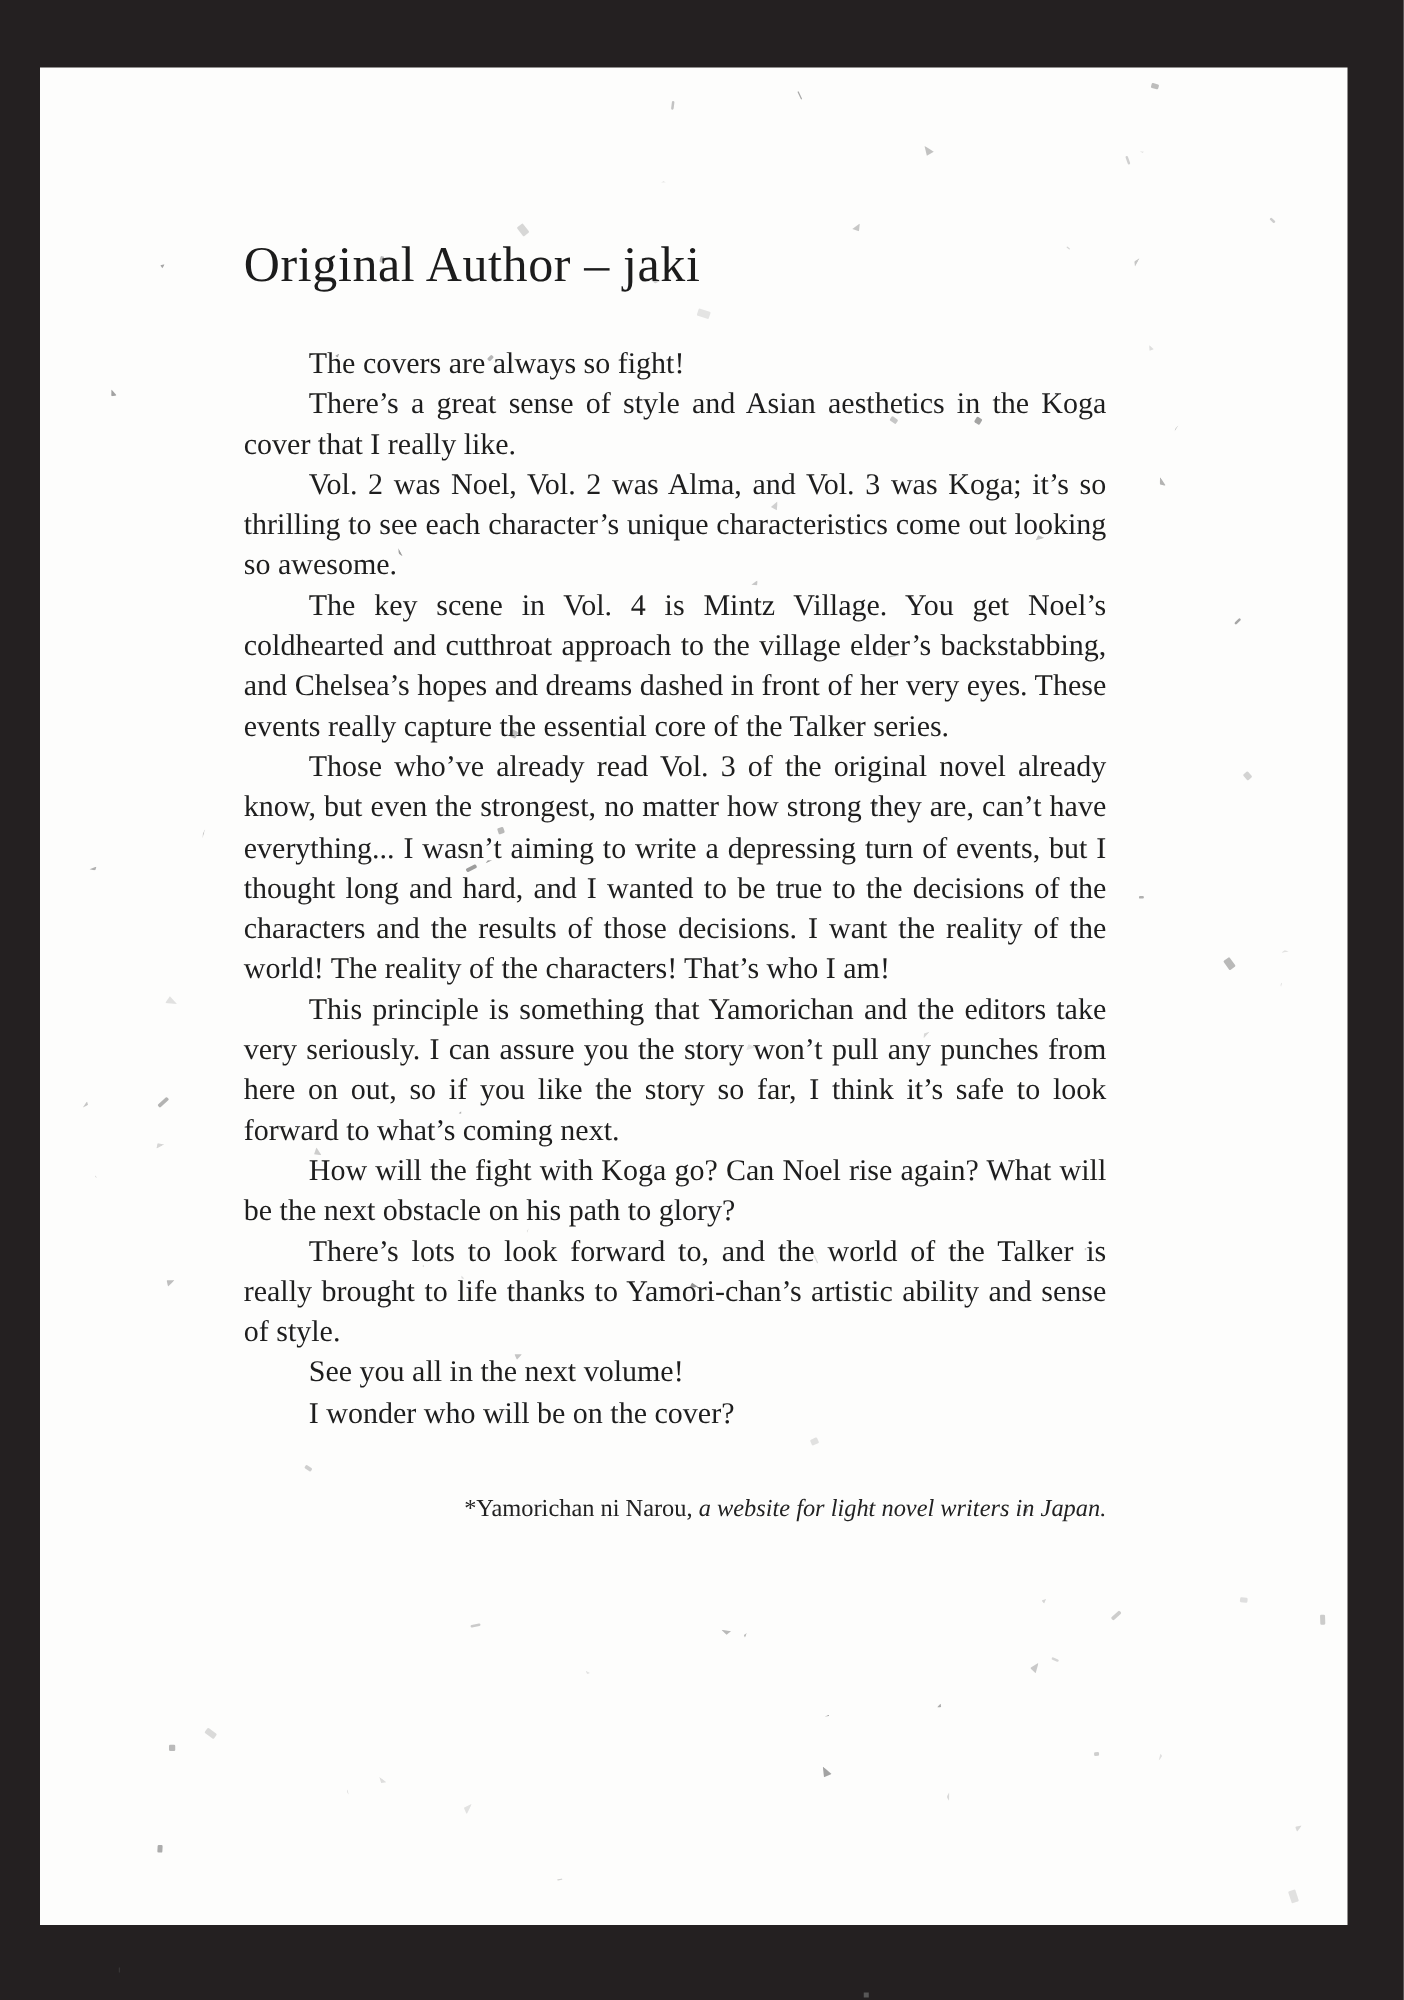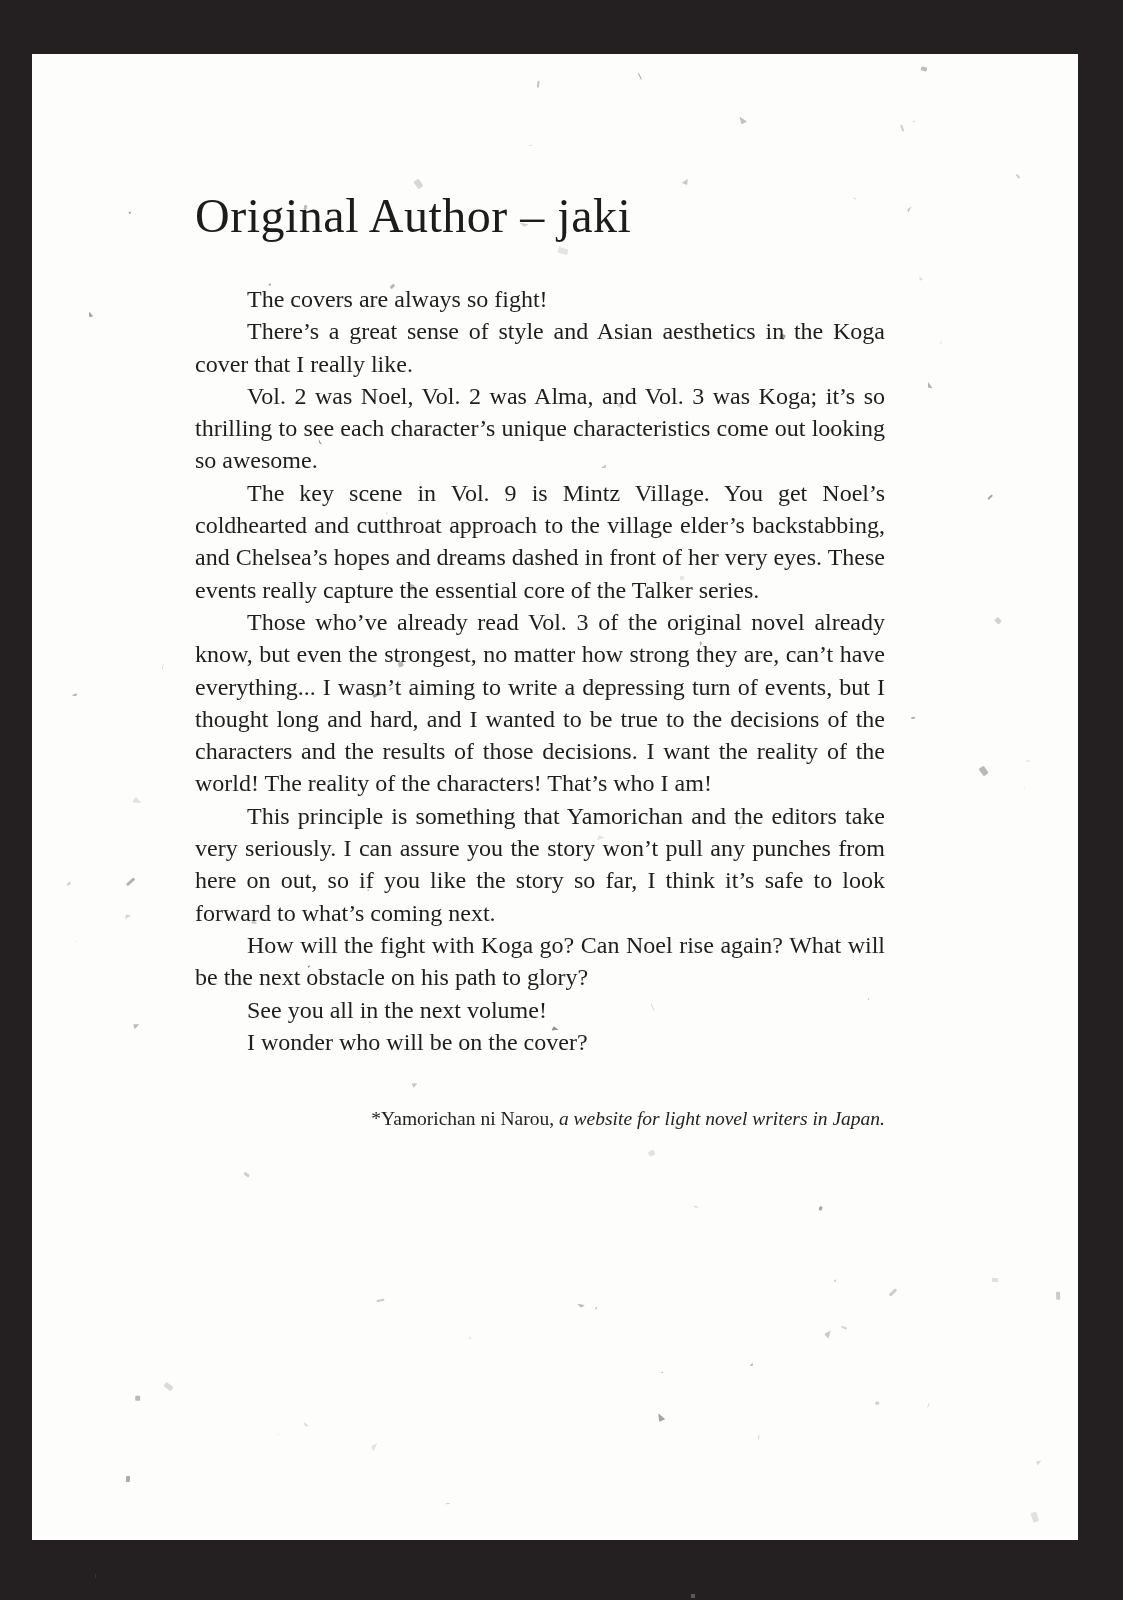--- a/index.html
+++ b/index.html
@@ -18,21 +18,21 @@
     z-index: 1;
   }
   .column {
     position: absolute;
     left: 163px; top: 0;
     width: 690px;
     z-index: 2;
   }
   .title {
     margin: 134px 0 0 0;
-    font-size: 48px;
+    font-size: 40px;
     font-weight: normal;
     color: #1c1c1c;
     letter-spacing: 0.5px;
   }
   .body-text {
     margin-top: 40px;
     font-size: 24px;
     line-height: 32.3px;
     color: #1e1e1e;
     text-align: justify;
@@ -58,24 +58,25 @@
 
 <div class="page">
   <div class="column">
 
     <h1 class="title">Original Author – jaki</h1>
 
     <div class="body-text">
       <p>The covers are always so fight!</p>
       <p>There’s a great sense of style and Asian aesthetics in the Koga cover that I really like.</p>
       <p>Vol. 2 was Noel, Vol. 2 was Alma, and Vol. 3 was Koga; it’s so thrilling to see each character’s unique characteristics come out looking so awesome.</p>
-      <p>The key scene in Vol. 9 is Mintz Village. You get Noel’s coldhearted and cutthroat approach to the village elder’s backstabbing, and Chelsea’s hopes and dreams dashed in front of her very eyes. These events really capture the essential core of the Talker series.</p>
+      <p>The key scene in Vol. 4 is Mintz Village. You get Noel’s coldhearted and cutthroat approach to the village elder’s backstabbing, and Chelsea’s hopes and dreams dashed in front of her very eyes. These events really capture the essential core of the Talker series.</p>
       <p>Those who’ve already read Vol. 3 of the original novel already know, but even the strongest, no matter how strong they are, can’t have everything... I wasn’t aiming to write a depressing turn of events, but I thought long and hard, and I wanted to be true to the decisions of the characters and the results of those decisions. I want the reality of the world! The reality of the characters! That’s who I am!</p>
       <p>This principle is something that Yamorichan and the editors take very seriously. I can assure you the story won’t pull any punches from here on out, so if you like the story so far, I think it’s safe to look forward to what’s coming next.</p>
       <p>How will the fight with Koga go? Can Noel rise again? What will be the next obstacle on his path to glory?</p>
+      <p>There’s lots to look forward to, and the world of the Talker is really brought to life thanks to Yamori-chan’s artistic ability and sense of style.</p>
       <p>See you all in the next volume!</p>
       <p>I wonder who will be on the cover?</p>
     </div>
 
     <div class="footnote"><span>*Yamorichan ni Narou, </span><span class="italic">a website for light novel writers in Japan.</span></div>
 
   </div>
 <div class="speck" style="width: 2.7px; height: 2.1px; left: 835px; top: 944px; background: rgb(154, 154, 154); opacity: 0.56; transform: rotate(94deg); clip-path: polygon(0px 0px, 100% 25%, 55% 100%); z-index: 1;"></div>
     <div class="speck" style="width: 5.9px; height: 4.3px; left: 680px; top: 280px; background: rgb(156, 156, 156); opacity: 0.57; transform: rotate(36deg); border-radius: 1px; z-index: 1;"></div>
     <div class="speck" style="width: 6.1px; height: 6.6px; left: 650px; top: 125px; background: rgb(135, 135, 135); opacity: 0.46; transform: rotate(81deg); clip-path: polygon(0px 0px, 100% 25%, 55% 100%); z-index: 1;"></div>

